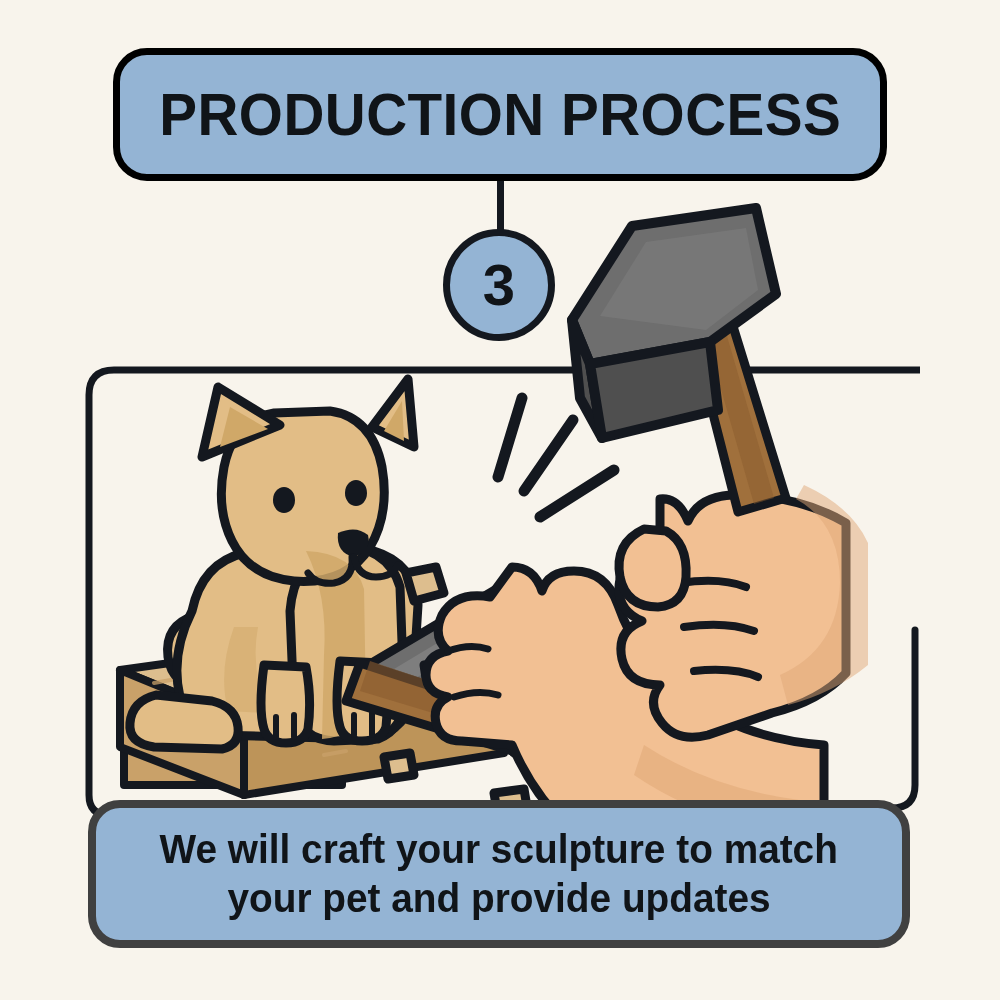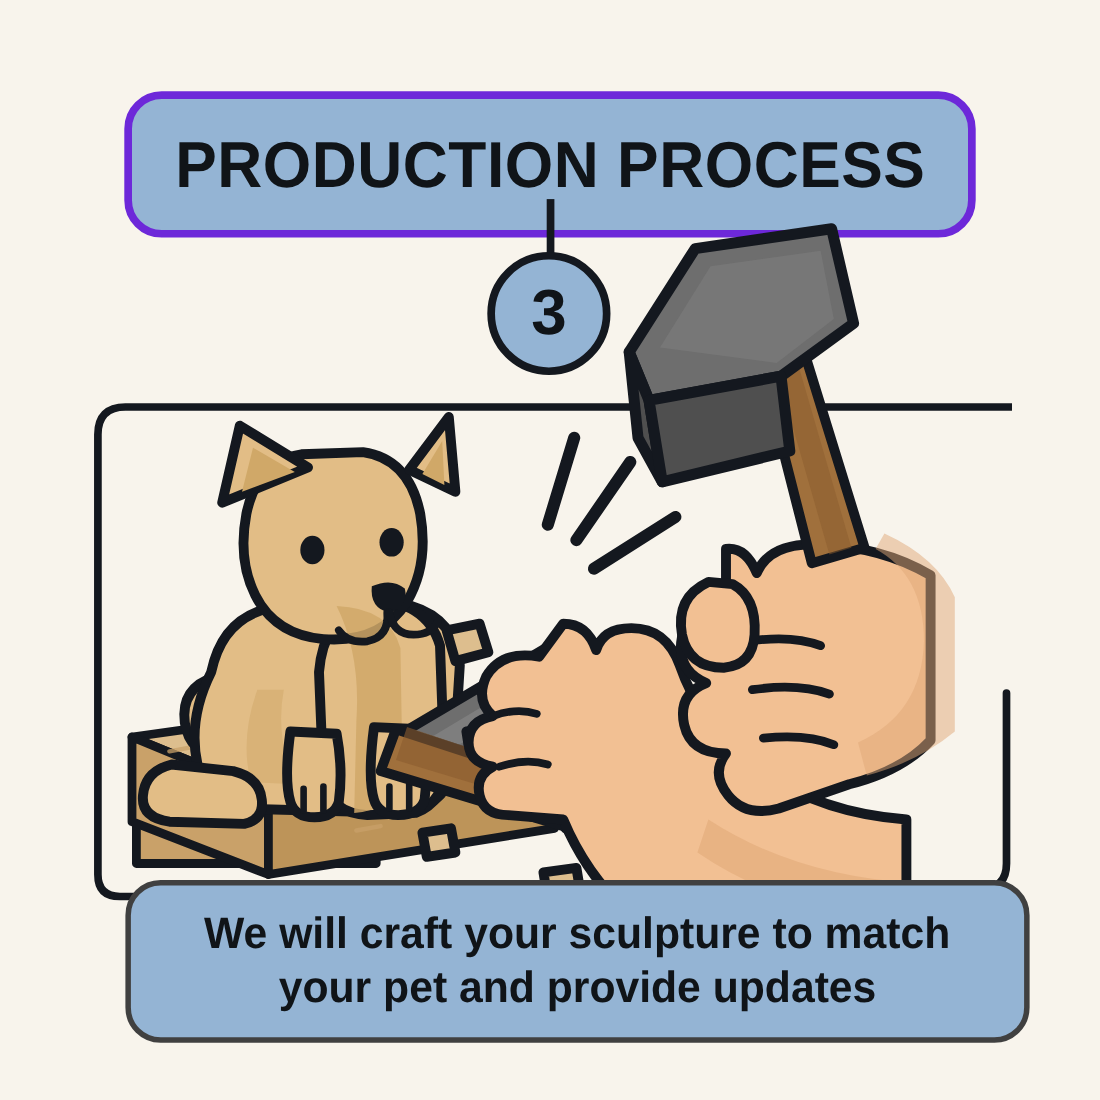--- a/index.html
+++ b/index.html
@@ -17,27 +17,26 @@
   }
 
   
   .header-banner {
     position: absolute;
     left: 113px;
     top: 48px;
     width: 774px;
     height: 133px;
     background: #94b4d4;
-    border: 7px solid #6d28d9;
+    border: 7px solid #000000;
     border-radius: 34px;
     box-sizing: border-box;
     display: flex;
     align-items: center;
     justify-content: center;
-    margin-top: 35px;
   }
   .header-title {
     font-size: 59px;
     font-weight: bold;
     letter-spacing: 0.5px;
     color: #101418;
     transform: scaleX(0.96);
     white-space: nowrap;
   }
 
@@ -82,29 +81,28 @@
   .panel-svg { display: block; }
 
   
   .caption-banner {
     position: absolute;
     left: 88px;
     top: 800px;
     width: 822px;
     height: 148px;
     background: #94b4d4;
-    border: 5px solid #404040;
+    border: 8px solid #404040;
     border-radius: 32px;
     box-sizing: border-box;
     display: flex;
     flex-direction: column;
     align-items: center;
     justify-content: center;
     padding: 0 28px;
-    margin-left: 26px;
   }
   .caption-line {
     font-size: 40px;
     font-weight: bold;
     color: #101418;
     line-height: 1.22;
     white-space: nowrap;
     transform: scaleX(0.97);
   }
 </style>

